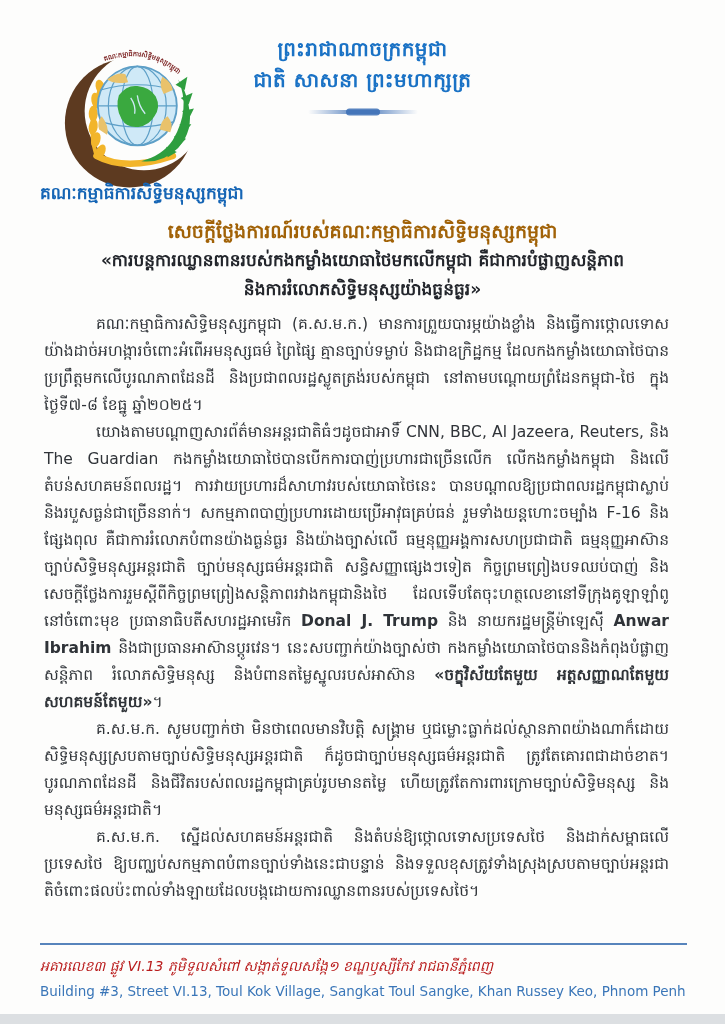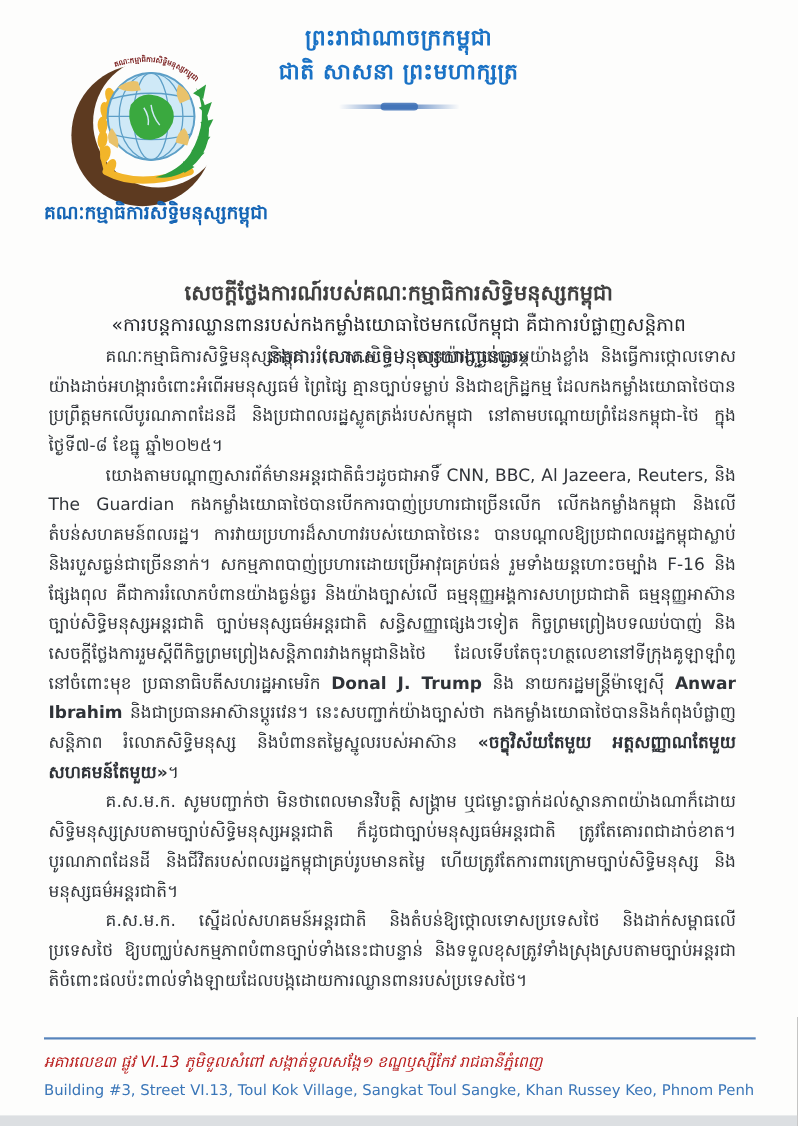--- a/index.html
+++ b/index.html
@@ -7,21 +7,21 @@
   .page {
     position:relative;
     width:725px; height:1024px;
     margin:0 auto;
     background:#fdfdfc;
     overflow:hidden;
     font-family:"DejaVu Sans", sans-serif;
   }
   
   .kingdom {
-    position:absolute; top:19px; left:0; right:0;
+    position:absolute; top:34px; left:0; right:0;
     text-align:center;
   }
   .kingdom .k-line {
     font-size:20px; font-weight:bold; color:#1a72c5;
     line-height:31px; letter-spacing:.5px;
   }
   .header-divider {
     margin:14px auto 0 auto;
     width:110px; height:4px; position:relative;
     background:linear-gradient(to right, rgba(58,109,181,0) 0%, rgba(58,109,181,.65) 35%, rgba(58,109,181,.65) 65%, rgba(58,109,181,0) 100%);
@@ -33,22 +33,22 @@
     background:#3a6db5; border-radius:4px; opacity:.85;
   }
   .logo { position:absolute; left:56px; top:40px; width:160px; height:158px; }
   
   .org-name {
     position:absolute; top:182px; left:40px;
     font-size:17px; font-weight:bold; color:#1565b5;
   }
   
   .title-block { position:absolute; top:216px; left:30px; right:30px; text-align:center; }
-  .title-main  { font-size:19px; font-weight:bold; color:#404040; line-height:30px;margin-top:36px; }
-  .title-quote { font-size:17px; font-weight:normal; color:#22252b; line-height:29px; }
+  .title-main  { font-size:19px; font-weight:bold; color:#a16207; line-height:30px; }
+  .title-quote { font-size:17px; font-weight:bold; color:#22252b; line-height:29px; }
   
   .body-text { position:absolute; top:311px; left:44px; right:56px; }
   .para {
     font-size:15.5px; line-height:27px; color:#2f3338;
     text-align:justify; text-indent:52px;
   }
   .para .b { font-weight:bold; }
   
   .footer { position:absolute; left:40px; right:38px; bottom:22px; }
   .footer-line { height:2px; background:#3a6fb0; opacity:.85; margin-bottom:9px; }

